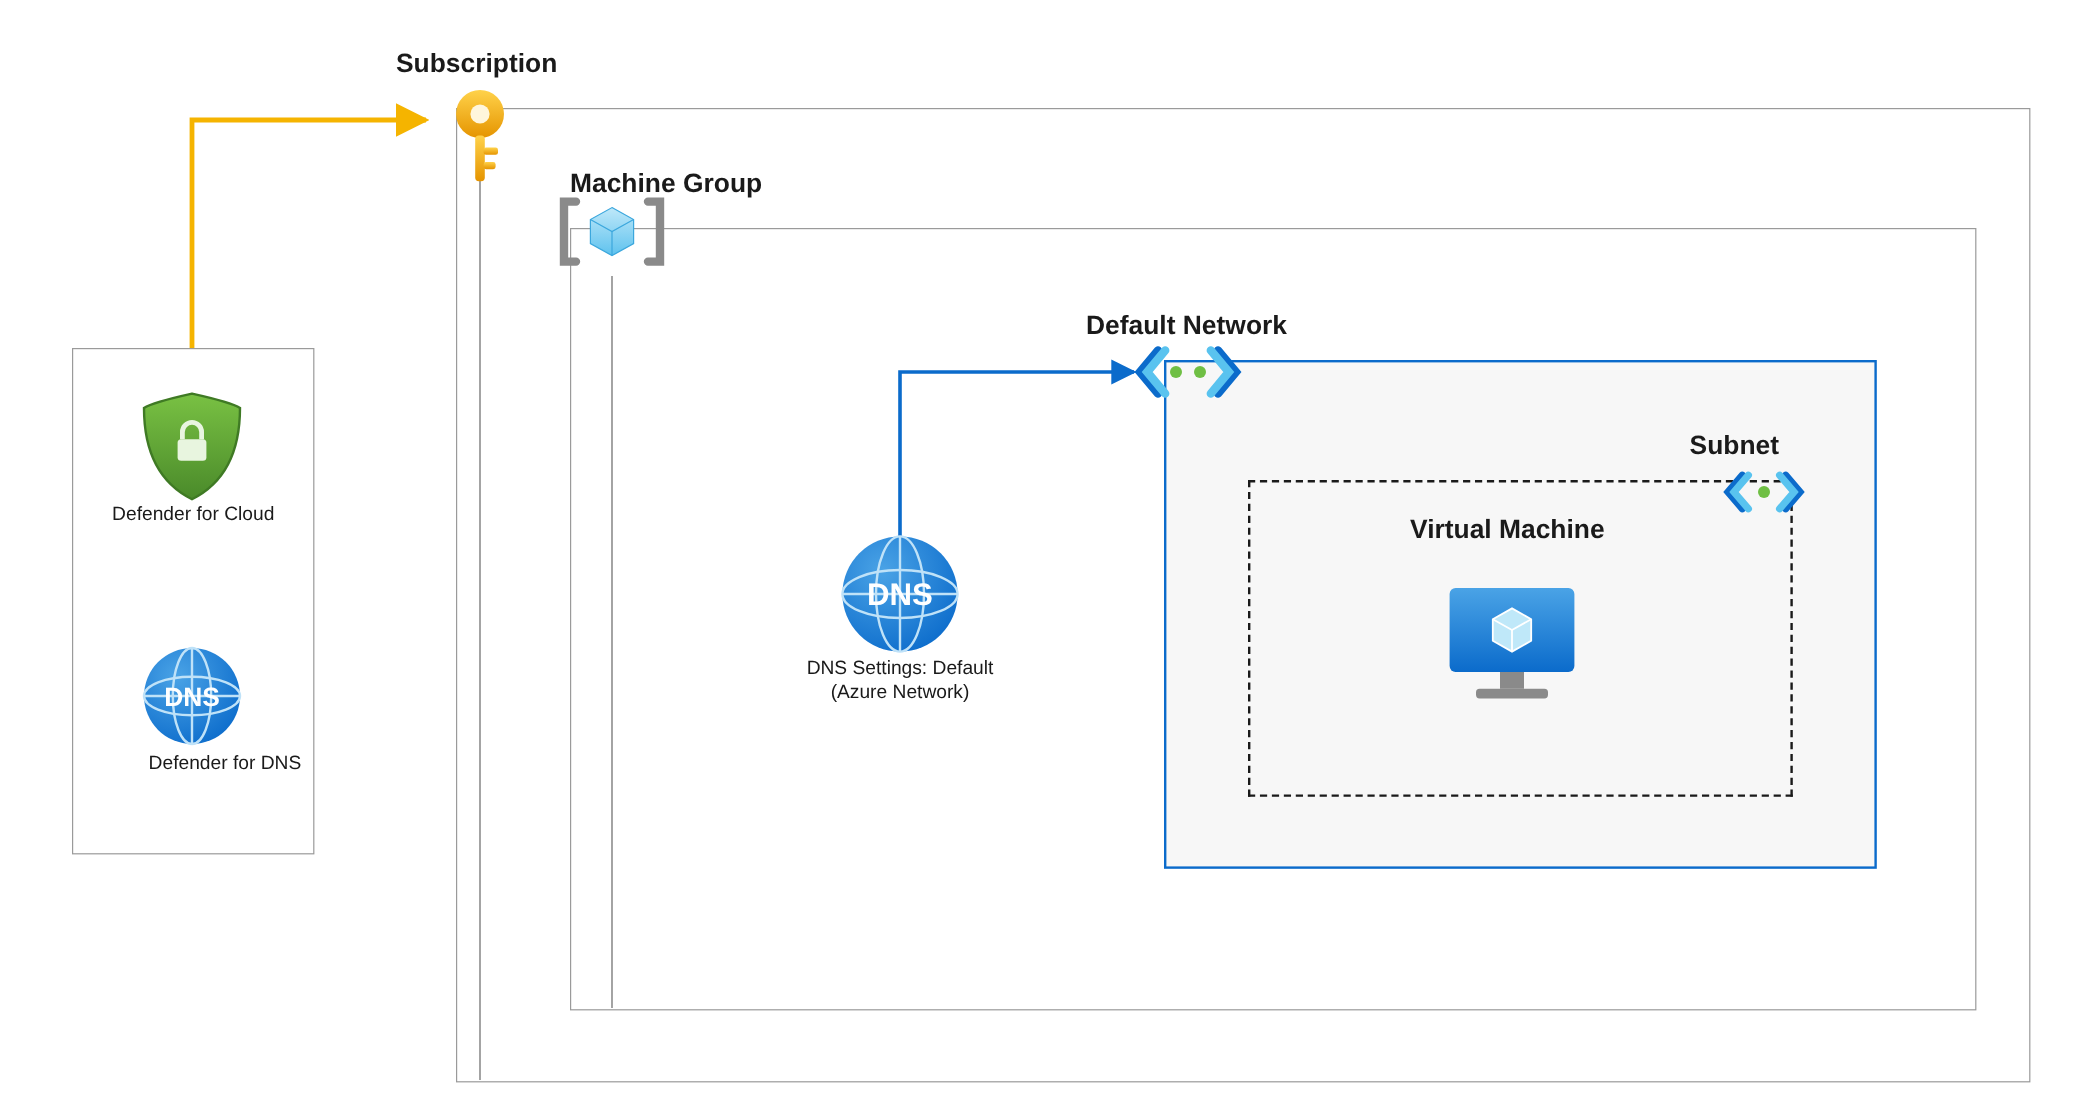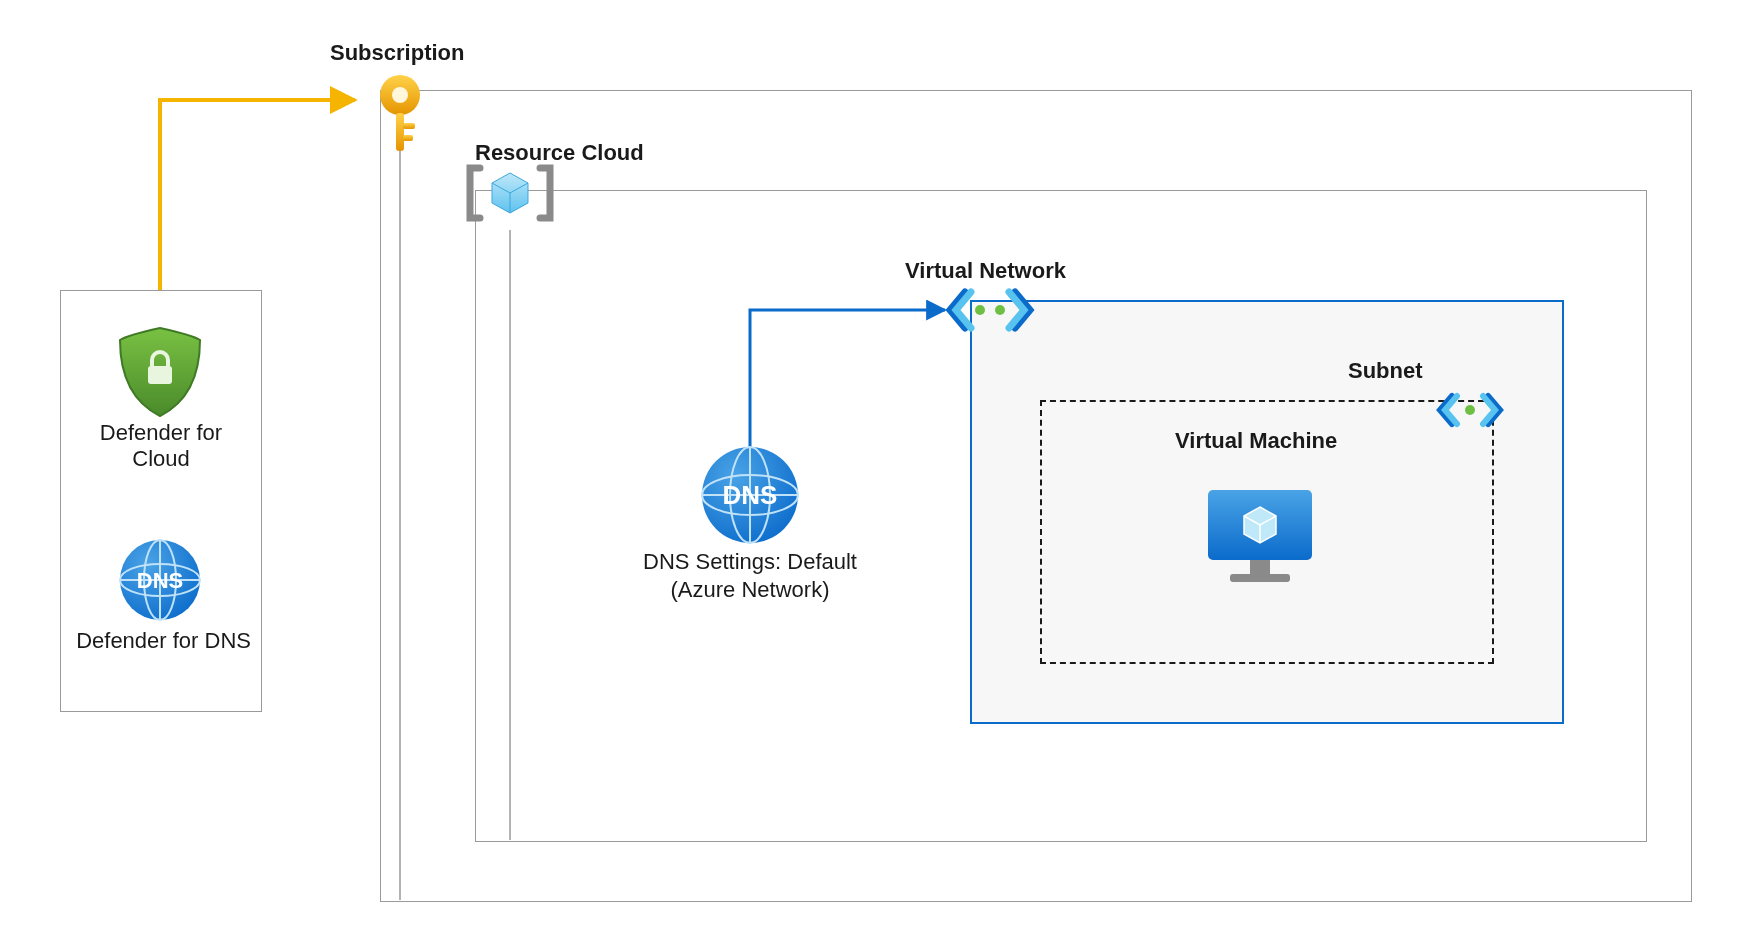--- a/index.html
+++ b/index.html
@@ -12,21 +12,21 @@
     color: #1a1a1a;
     position: relative;
   }
   .label {
     font-size: 22px;
     font-weight: 600;
     position: absolute;
     white-space: nowrap;
   }
   .sublabel {
-    font-size: 22px;
+    font-size: 16px;
     text-align: center;
     position: absolute;
   }
   .box {
     position: absolute;
     border: 1.5px solid #9a9a9a;
     background: #fff;
   }
   
   #sub-box { left: 380px; top: 90px; width: 1310px; height: 810px; }
@@ -46,23 +46,23 @@
 </head>
 <body>
 
 <div id="sub-box" class="box"></div>
 <div id="rg-box" class="box"></div>
 <div id="vnet-box" class="box"></div>
 <div id="subnet-box" class="box"></div>
 <div id="def-box" class="box"></div>
 
 <div class="label" style="left:330px; top:40px;">Subscription</div>
-<div class="label" style="left:475px; top:140px;">Resource Cloud</div>
-<div class="label" style="left:905px; top:258px;">Virtual Network</div>
-<div class="label" style="left:1348px; top:358px;">Subnet</div>
+<div class="label" style="left:475px; top:140px;">Machine Group</div>
+<div class="label" style="left:905px; top:258px;">Default Network</div>
+<div class="label" style="left:1408px; top:358px;">Subnet</div>
 <div class="label" style="left:1175px; top:428px; font-weight:700;">Virtual Machine</div>
 
 <div class="sublabel" style="left:71px; top:420px; width:180px;">Defender for Cloud</div>
 <div class="sublabel" style="left:71px; top:628px; width:180px;text-align:right;">Defender for DNS</div>
 
 <div class="sublabel" style="left:625px; top:548px; width:250px; line-height:1.25;text-align:center;">
   <span>DNS Settings: Default</span><br>
   <span>(Azure Network)</span>
 </div>
 

